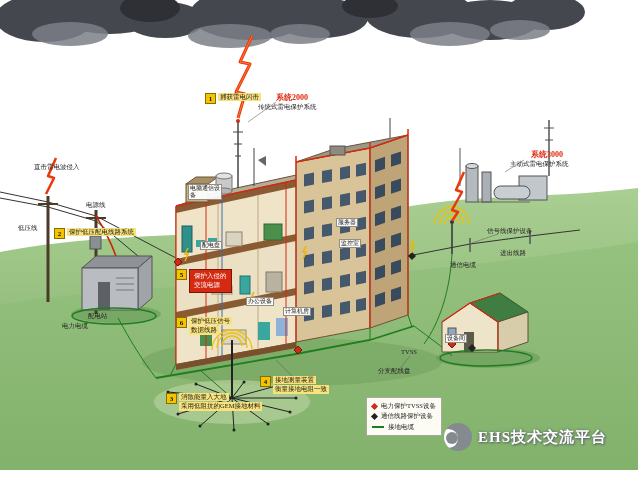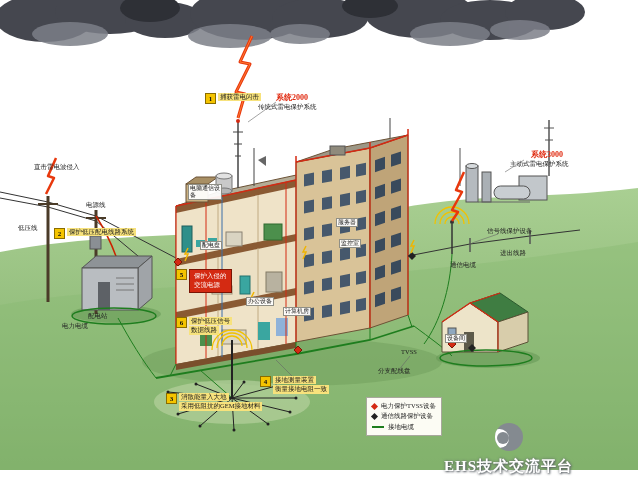--- a/index.html
+++ b/index.html
@@ -17,21 +17,21 @@
   .redbox{position:absolute;display:flex;align-items:flex-start;gap:2px;}
   .redbox .body{background:#d42a12;border:1px solid #7a1505;color:#fff;font-size:6.5px;
                 line-height:1.35;padding:2px 4px;white-space:nowrap;}
   .room{position:absolute;background:rgba(255,255,255,.93);border:0.5px solid #8f8f86;
         font-size:6px;line-height:1.15;color:#222;padding:0 1px;}
   .legend{position:absolute;background:#fcfcf4;border:1px solid #a8a89c;padding:3px 5px;}
   .legend-row{display:flex;align-items:center;gap:4px;font-size:6.5px;color:#222;line-height:1.6;white-space:nowrap;}
   .m-red{width:5px;height:5px;background:#d42a12;transform:rotate(45deg);display:inline-block;}
   .m-black{width:5px;height:5px;background:#222;transform:rotate(45deg);display:inline-block;}
   .m-green{width:12px;height:2px;background:#1e7d1e;display:inline-block;}
-  .watermark{position:absolute;display:flex;align-items:center;gap:6px;flex-direction:column;}
+  .watermark{position:absolute;display:flex;align-items:center;gap:6px;}
   .wm-logo{width:28px;height:28px;border-radius:50%;background:#848a90;position:relative;overflow:hidden;flex:0 0 auto;}
   .wm-logo::after{content:"";position:absolute;width:19px;height:19px;border-radius:50%;background:#fff;left:-5px;top:6px;}
   .wm-logo::before{content:"";position:absolute;width:12px;height:12px;border-radius:50%;background:#848a90;left:2px;top:9px;z-index:1;}
   .wm-text{color:#fff;font-size:15px;font-weight:bold;letter-spacing:1px;
            text-shadow:0 0 3px rgba(95,100,105,.95),1px 1px 2px rgba(95,100,105,.95);}
 </style>
 </head>
 <body>
 
 <div id="stage">

